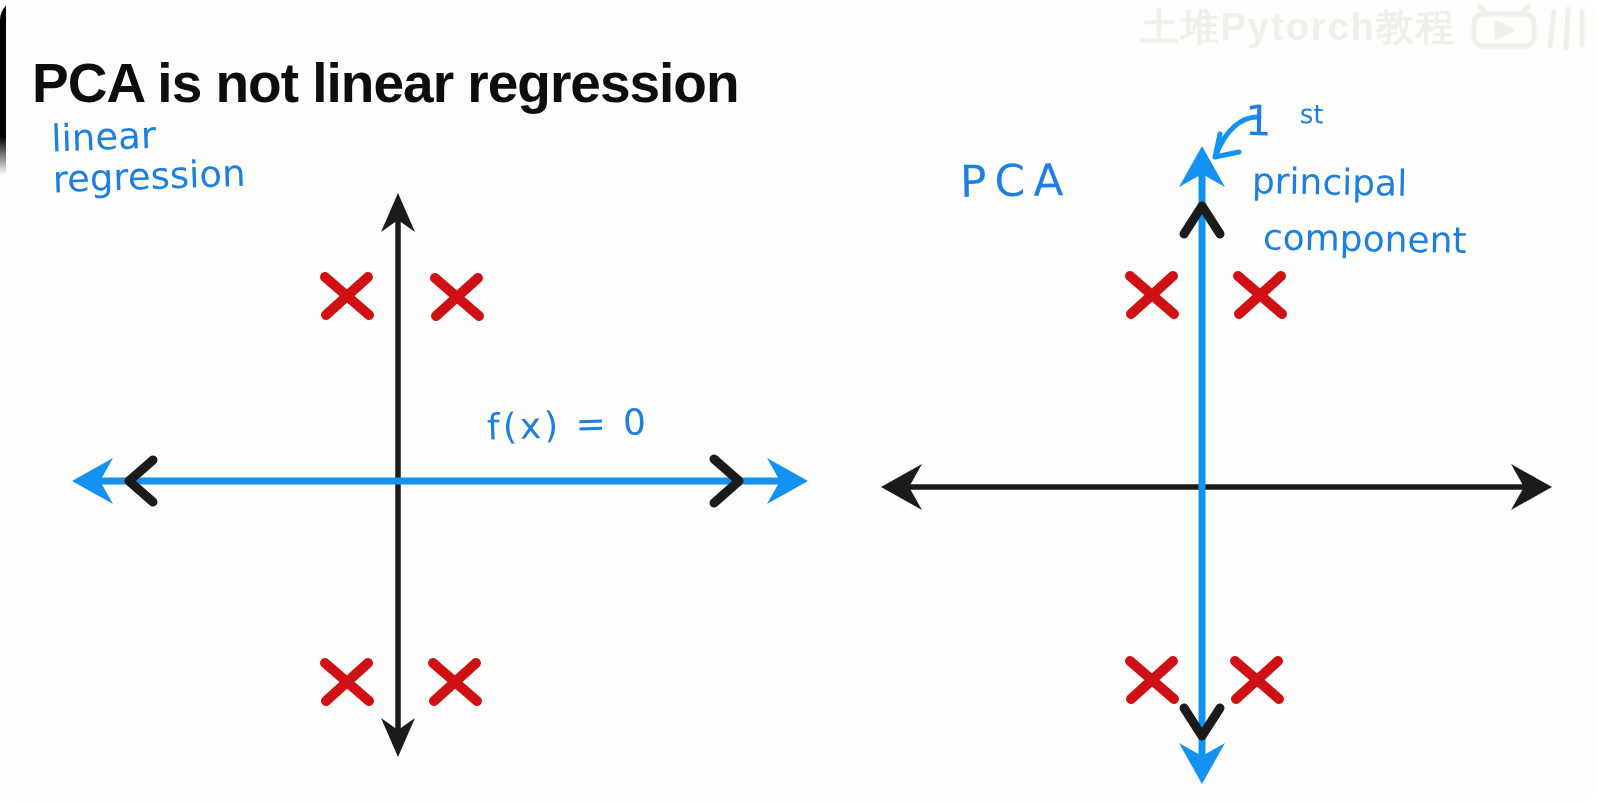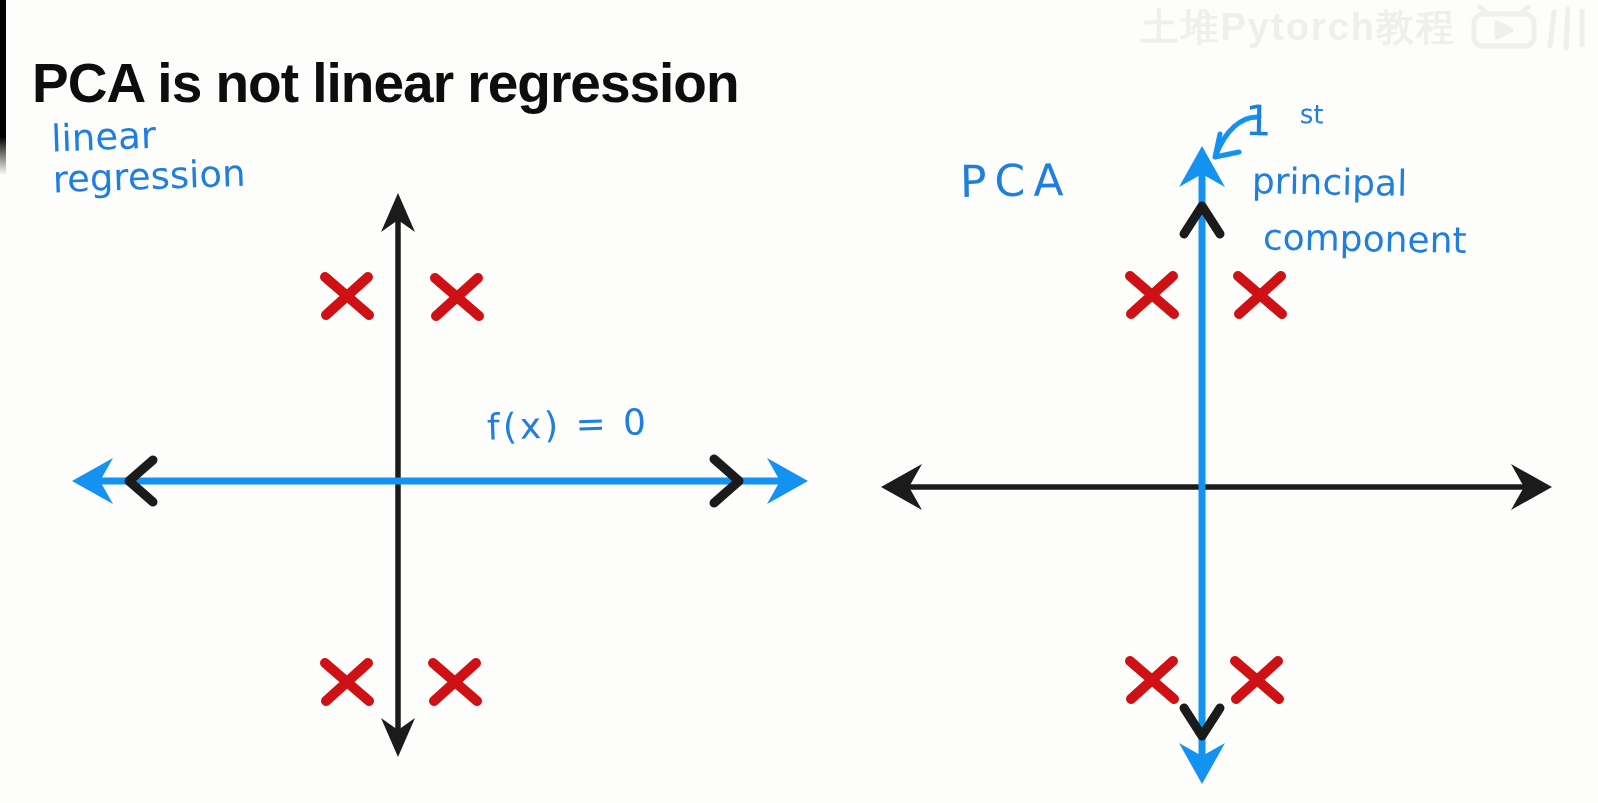--- a/index.html
+++ b/index.html
@@ -15,20 +15,21 @@
   body {
     font-family: "Liberation Sans", sans-serif;
     background: #ffffff;
   }
   .slide {
     position: relative;
     width: 1598px;
     height: 803px;
     background: var(--bg);
     overflow: hidden;
+    border-radius: 20px;
   }
   .edge-artifact {
     position: absolute;
     left: 0; top: 0;
     width: 6px; height: 175px;
     background: linear-gradient(to bottom, #000 78%, rgba(0,0,0,0));
   }
   .slide-title {
     position: absolute;
     left: 32px; top: 14px;

